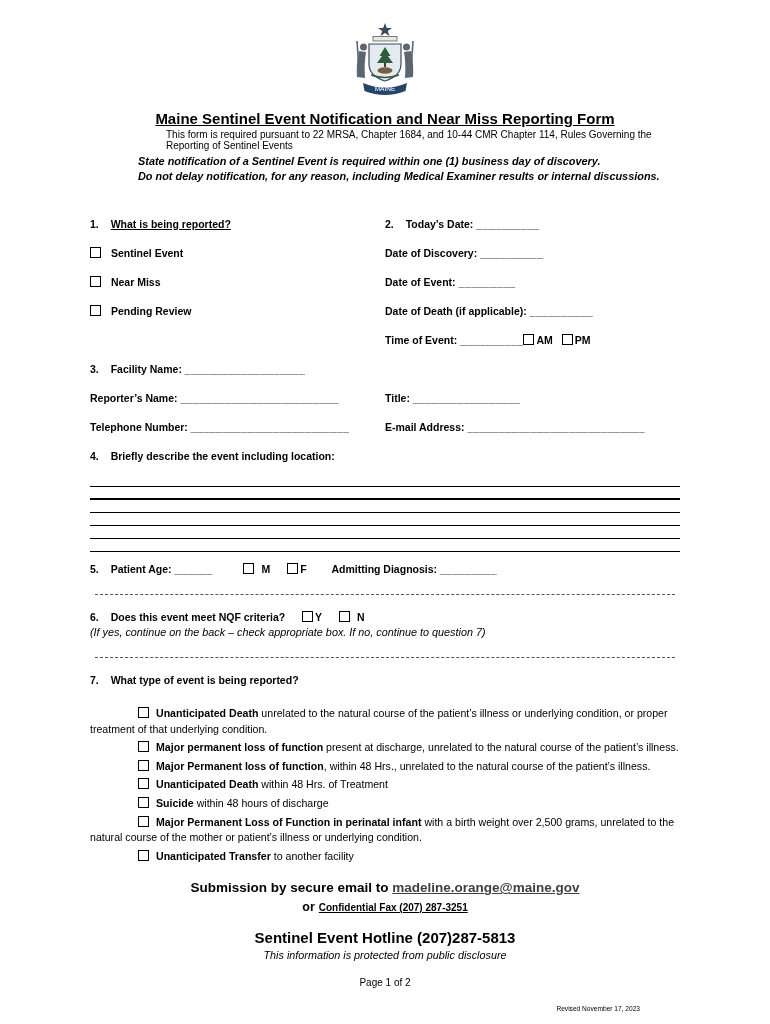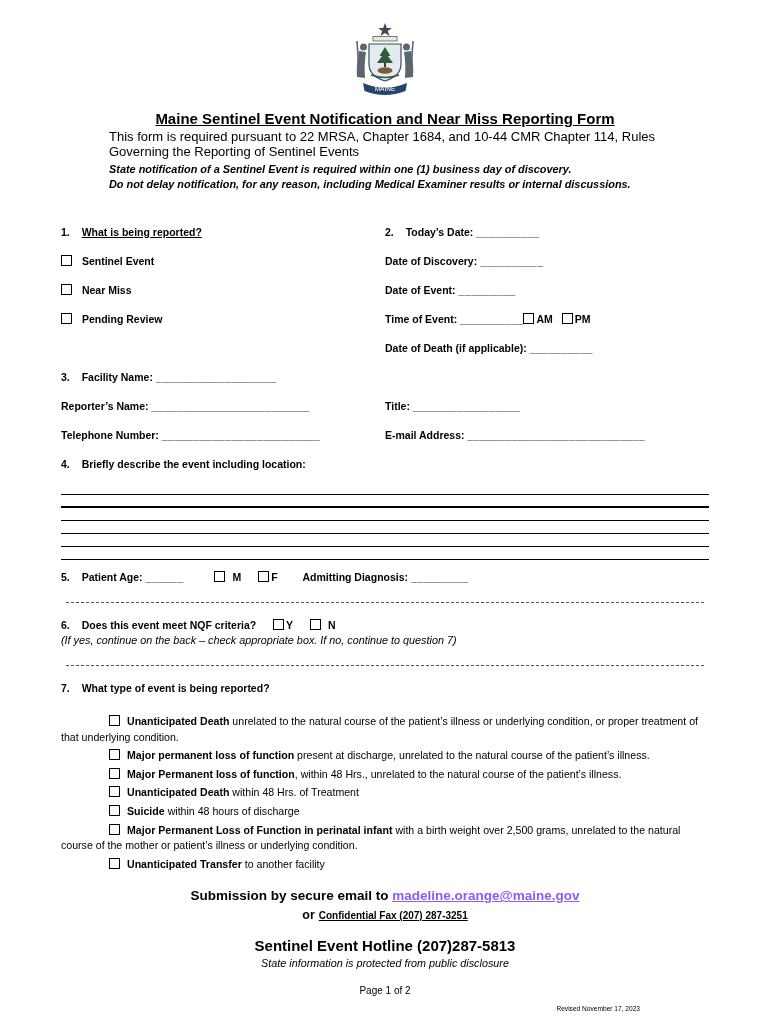--- a/index.html
+++ b/index.html
@@ -2,26 +2,26 @@
 <html><head>
 <meta charset="utf-8">
 <style>
   * { box-sizing: border-box; }
   html,body { margin:0; padding:0; }
   body {
     width:770px; height:1024px; background:#fff;
     font-family:"Liberation Sans", sans-serif;
     color:#000; font-size:10.5px;
   }
-  .page { position:relative; width:770px; height:1024px; padding:22px 61px 0; overflow:hidden; }
+  .page { position:relative; width:770px; height:1024px; padding:22px 90px 0; overflow:hidden; }
 
   .seal-wrap { text-align:center; line-height:0; }
 
   .title { text-align:center; font-size:15px; font-weight:bold; text-decoration:underline; margin:6px 0 2px; }
-  .law { font-size:13px; margin-left:48px; margin-bottom:3px; }
+  .law { font-size:10px; margin-left:76px; margin-bottom:3px; }
   .notice { font-size:10.9px; font-weight:bold; font-style:italic; margin-left:48px; line-height:15px; }
 
   .b { font-weight:bold; }
   .u { text-decoration:underline; }
   .num { font-weight:bold; margin-right:9px; }
 
   .cb { display:inline-block; width:11px; height:11px; border:1.5px solid #000; vertical-align:-1px; margin-right:7px; background:#fff; }
   .cb.tight { margin-right:2px; }
 
   .twocol { display:flex; margin-top:34px; }
@@ -45,21 +45,21 @@
 
   .dashes { border-top:1.2px dashed #555; margin:19px 5px 16px; height:0; }
 
   .note { font-style:italic; font-size:10.8px; margin-top:3px; }
 
   .q7head { margin-top:8px; margin-bottom:20px; }
   .item { margin:0 0 3px; text-indent:48px; line-height:15.6px; font-size:10.6px; }
 
   .footer { text-align:center; margin-top:16px; }
   .f-email { font-size:13.5px; font-weight:bold; }
-  a.email-link { color:#8b5cf6; text-decoration:underline; cursor:pointer; }
+  a.email-link { color:#404040; text-decoration:underline; cursor:pointer; }
   .f-fax { margin-top:5px; }
   .or { font-size:12.5px; font-weight:bold; margin-right:4px; }
   .fax { font-size:10px; font-weight:bold;text-decoration:underline; }
   .f-hotline { font-size:15px; font-weight:bold; margin-top:15px; }
   .f-protected { font-size:10.8px; font-style:italic; margin-top:3px; }
   .f-page { font-size:10px; margin-top:16px; }
   .revised { position:absolute; right:130px; bottom:12px; font-size:6.6px; }
 </style>
 </head>
 <body>
@@ -118,28 +118,28 @@
         <span class="blank">__________</span>
       </div>
       <div class="frow">
         <span class="b">Date of Discovery:</span>
         <span class="blank">__________</span>
       </div>
       <div class="frow">
         <span class="b">Date of Event:</span>
         <span class="blank">_________</span>
       </div>
+      <div class="frow extra">
+        <span class="b">Date of Death (if applicable):</span>
+        <span class="blank">__________</span>
+      </div>
       <div class="frow">
         <span class="b">Time of Event:</span>
         <span class="blank">__________</span><span class="cb tight"></span><span class="b">AM</span>
         <span class="cb tight" style="margin-left:6px;"></span><span class="b">PM</span>
-      </div>
-      <div class="frow extra">
-        <span class="b">Date of Death (if applicable):</span>
-        <span class="blank">__________</span>
       </div>
     </div>
   </div>
 
   <div class="sec3">
     <div class="frow">
       <span class="num">3.</span>
       <span class="b">Facility Name:</span>
       <span class="blank">___________________</span>
     </div>
@@ -216,19 +216,19 @@
   <p class="item"><span class="cb"></span><span class="b">Unanticipated Transfer</span><span> to another facility</span></p>
 
   <div class="footer">
     <div class="f-email">
       <span>Submission by secure email to </span><a class="email-link" href="#">madeline.orange@maine.gov</a>
     </div>
     <div class="f-fax">
       <span class="or">or</span><span class="fax">Confidential Fax (207) 287-3251</span>
     </div>
     <div class="f-hotline">Sentinel Event Hotline (207)287-5813</div>
-    <div class="f-protected">State information is protected from public disclosure</div>
+    <div class="f-protected">This information is protected from public disclosure</div>
     <div class="f-page">Page 1 of 2</div>
   </div>
 
   <div class="revised">Revised November 17, 2023</div>
 
 </div>
 
 </body></html>

